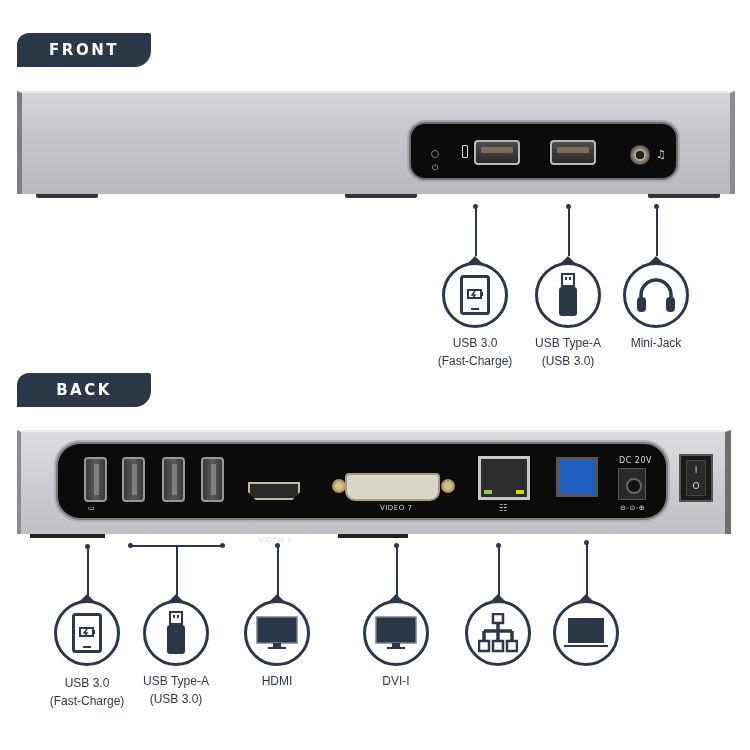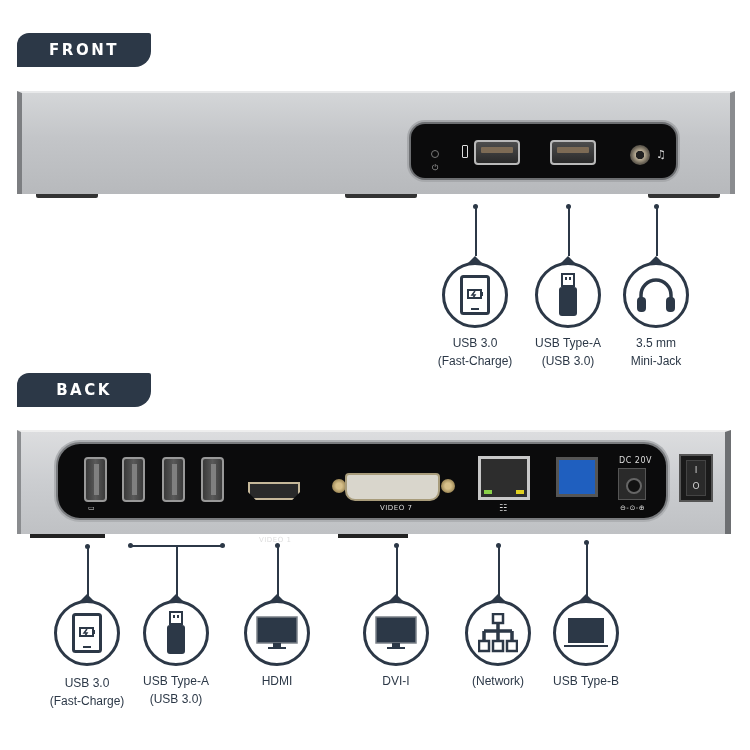--- a/index.html
+++ b/index.html
@@ -177,21 +177,20 @@
 
 <div class="icon-label" style="left:410px;top:334px;">
     <div>USB 3.0</div>
     <div>(Fast-Charge)</div>
   </div>
 <div class="icon-label" style="left:503px;top:334px;">
     <div>USB Type-A</div>
     <div>(USB 3.0)</div>
   </div>
 <div class="icon-label" style="left:591px;top:334px;">
-    <div>3.5 mm</div>
     <div>Mini-Jack</div>
   </div>
 
 <div class="section-tab back">BACK</div>
 
 <div class="device-back"></div>
 <div class="back-foot" style="left:30px;width:75px;"></div>
 <div class="back-foot" style="left:338px;width:70px;"></div>
 <div class="back-panel"></div>
 
@@ -300,17 +299,15 @@
     <div>USB Type-A</div>
     <div>(USB 3.0)</div>
   </div>
 <div class="icon-label" style="left:212px;top:672px;">
     <div>HDMI</div>
   </div>
 <div class="icon-label" style="left:331px;top:672px;">
     <div>DVI-I</div>
   </div>
 <div class="icon-label" style="left:433px;top:672px;">
-    <div>(Network)</div>
   </div>
 <div class="icon-label" style="left:521px;top:672px;">
-    <div>USB Type-B</div>
   </div>
 
 </body></html>

